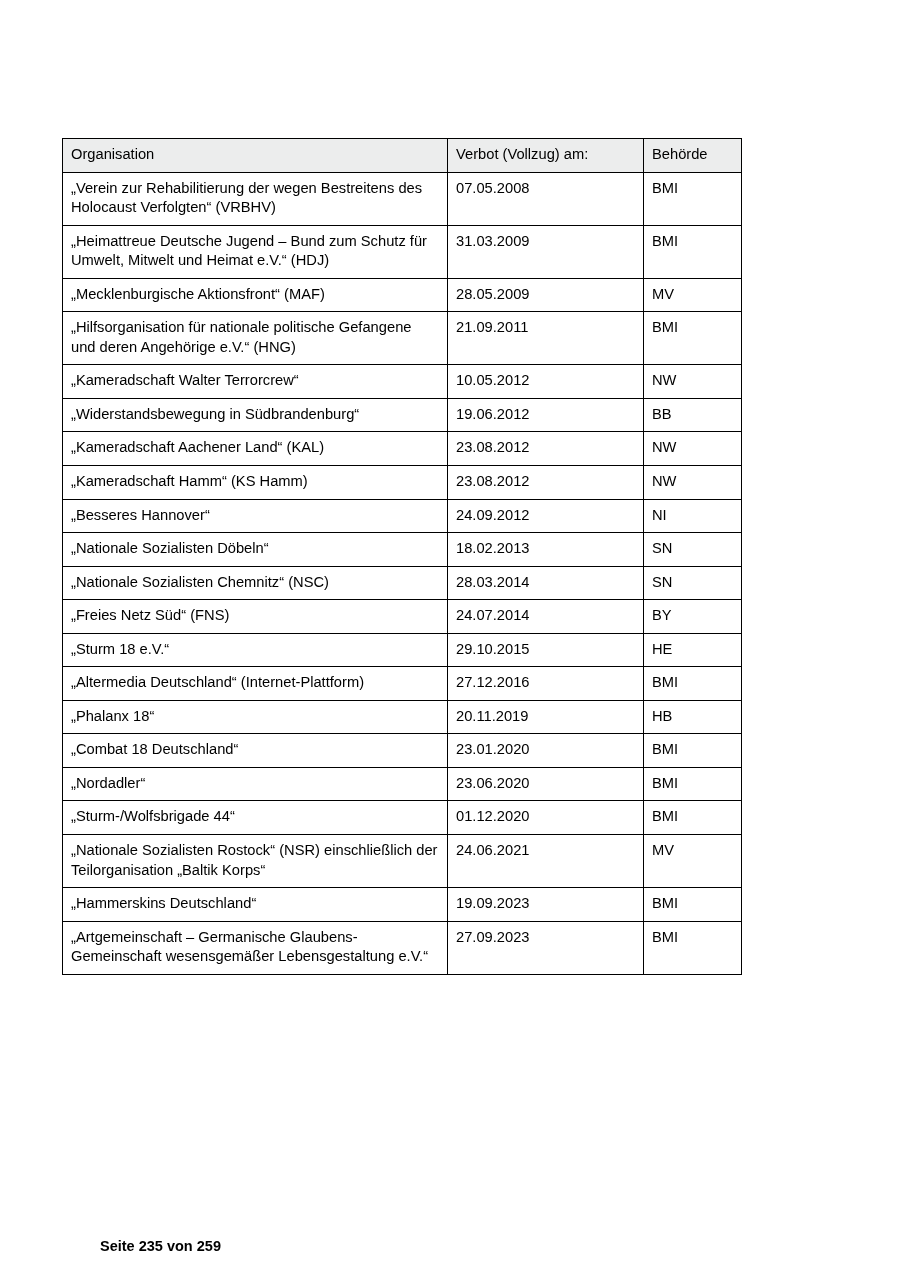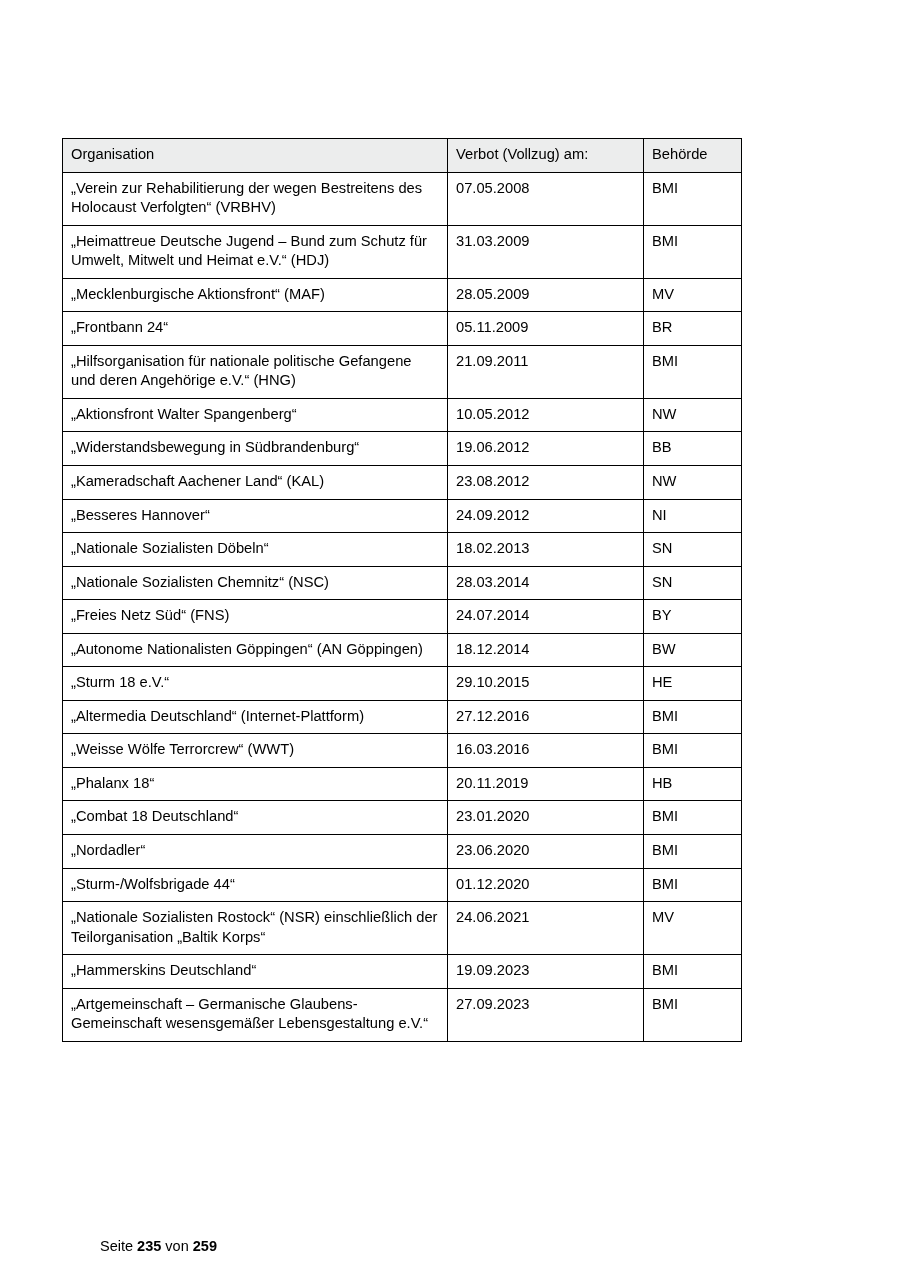--- a/index.html
+++ b/index.html
@@ -54,21 +54,21 @@
     position: absolute;
     left: 100px;
     top: 1206px;
     font-size: 14.5px;
     color: #000000;
   }
   .footer .pg {
     font-weight: bold;
   }
   .footer .lbl {
-    font-weight: normal;
+    font-weight: bold;
     text-align: right;
   }
 </style>
 </head>
 <body>
 
 <div class="page">
 
   <div class="table-wrap">
     <table class="doc-table">
@@ -94,82 +94,72 @@
           <td class="org">„Heimattreue Deutsche Jugend – Bund zum Schutz für Umwelt, Mitwelt und Heimat e.V.“ (HDJ)</td>
           <td>31.03.2009</td>
           <td>BMI</td>
         </tr>
         <tr>
           <td class="org">„Mecklenburgische Aktionsfront“ (MAF)</td>
           <td>28.05.2009</td>
           <td>MV</td>
         </tr>
         <tr>
-          <td class="org">„Frontbann 24“</td>
-          <td>05.11.2009</td>
-          <td>BR</td>
-        </tr>
-        <tr>
           <td class="org">„Hilfsorganisation für nationale politische Gefangene und deren Angehörige e.V.“ (HNG)</td>
           <td>21.09.2011</td>
           <td>BMI</td>
         </tr>
         <tr>
-          <td class="org">„Aktionsfront Walter Spangenberg“</td>
+          <td class="org">„Kameradschaft Walter Terrorcrew“</td>
           <td>10.05.2012</td>
           <td>NW</td>
         </tr>
         <tr>
           <td class="org">„Widerstandsbewegung in Südbrandenburg“</td>
           <td>19.06.2012</td>
           <td>BB</td>
         </tr>
         <tr>
           <td class="org">„Kameradschaft Aachener Land“ (KAL)</td>
           <td>23.08.2012</td>
           <td>NW</td>
         </tr>
         <tr>
+          <td class="org">„Kameradschaft Hamm“ (KS Hamm)</td>
+          <td>23.08.2012</td>
+          <td>NW</td>
+        </tr>
+        <tr>
           <td class="org">„Besseres Hannover“</td>
           <td>24.09.2012</td>
           <td>NI</td>
         </tr>
         <tr>
           <td class="org">„Nationale Sozialisten Döbeln“</td>
           <td>18.02.2013</td>
           <td>SN</td>
         </tr>
         <tr>
           <td class="org">„Nationale Sozialisten Chemnitz“ (NSC)</td>
           <td>28.03.2014</td>
           <td>SN</td>
         </tr>
         <tr>
           <td class="org">„Freies Netz Süd“ (FNS)</td>
           <td>24.07.2014</td>
           <td>BY</td>
         </tr>
         <tr>
-          <td class="org">„Autonome Nationalisten Göppingen“ (AN Göppingen)</td>
-          <td>18.12.2014</td>
-          <td>BW</td>
-        </tr>
-        <tr>
           <td class="org">„Sturm 18 e.V.“</td>
           <td>29.10.2015</td>
           <td>HE</td>
         </tr>
         <tr>
           <td class="org">„Altermedia Deutschland“ (Internet-Plattform)</td>
           <td>27.12.2016</td>
-          <td>BMI</td>
-        </tr>
-        <tr>
-          <td class="org">„Weisse Wölfe Terrorcrew“ (WWT)</td>
-          <td>16.03.2016</td>
           <td>BMI</td>
         </tr>
         <tr>
           <td class="org">„Phalanx 18“</td>
           <td>20.11.2019</td>
           <td>HB</td>
         </tr>
         <tr>
           <td class="org">„Combat 18 Deutschland“</td>
           <td>23.01.2020</td>

